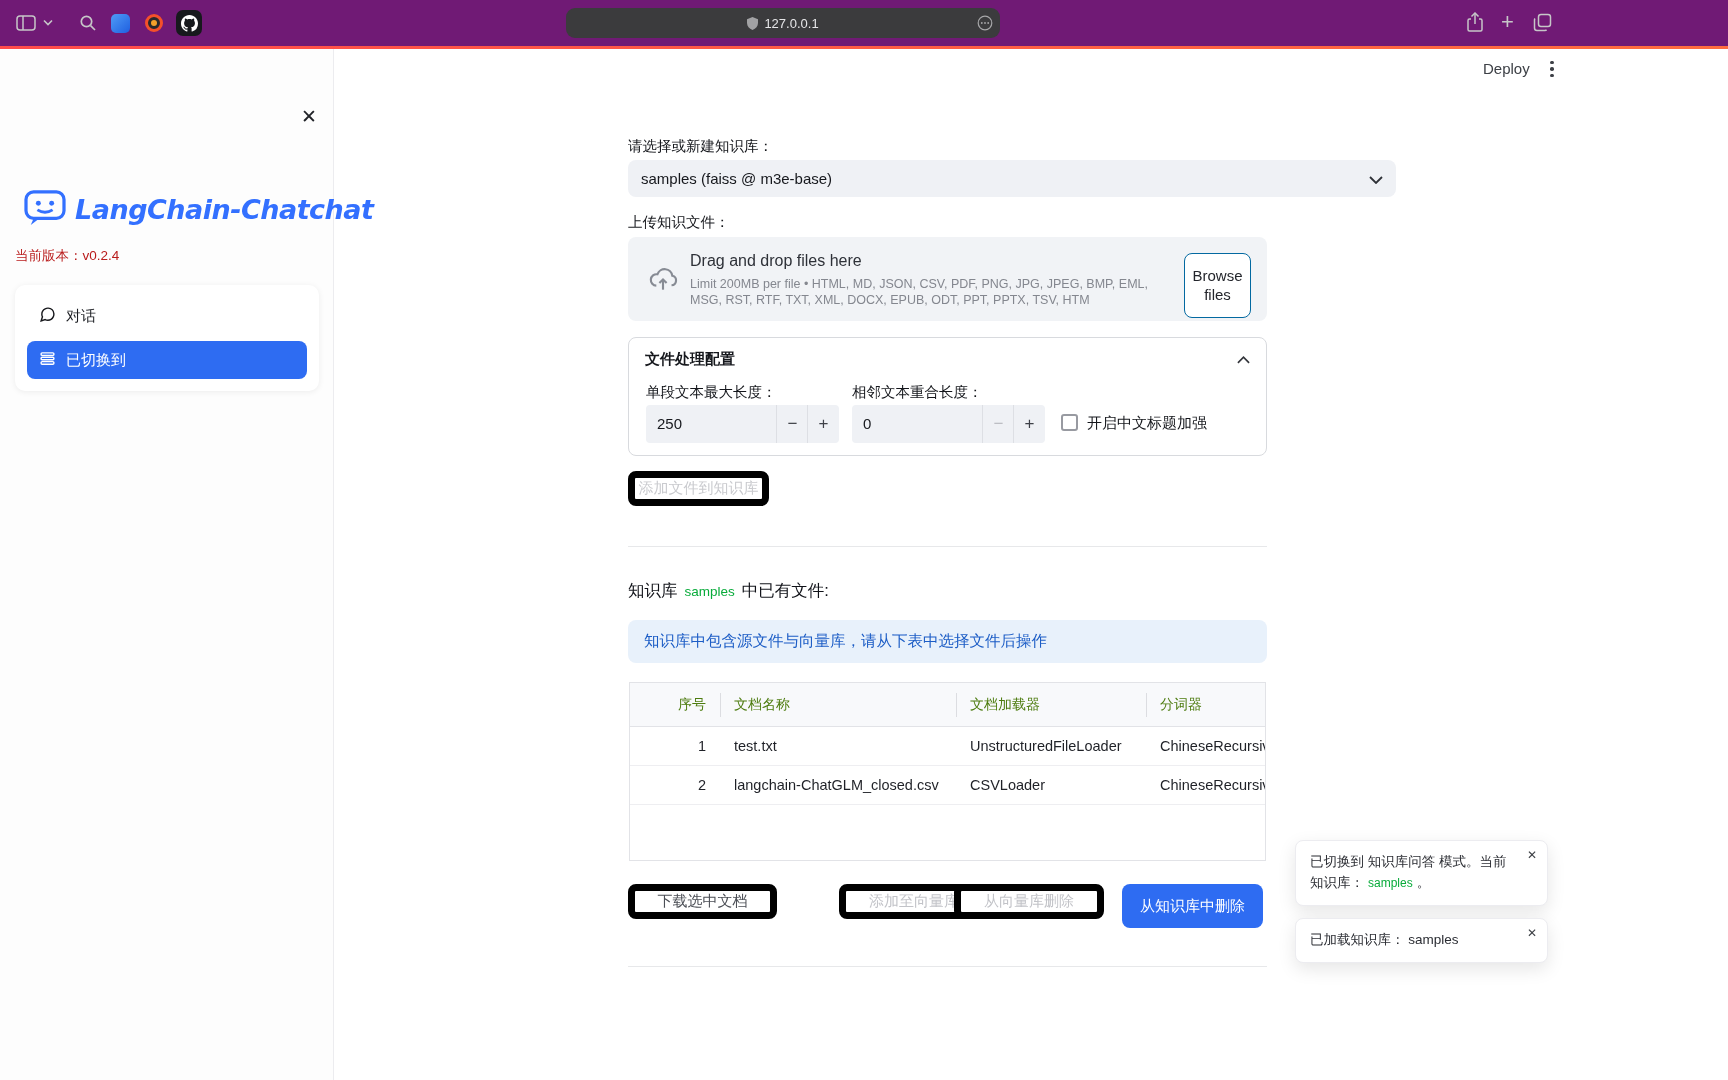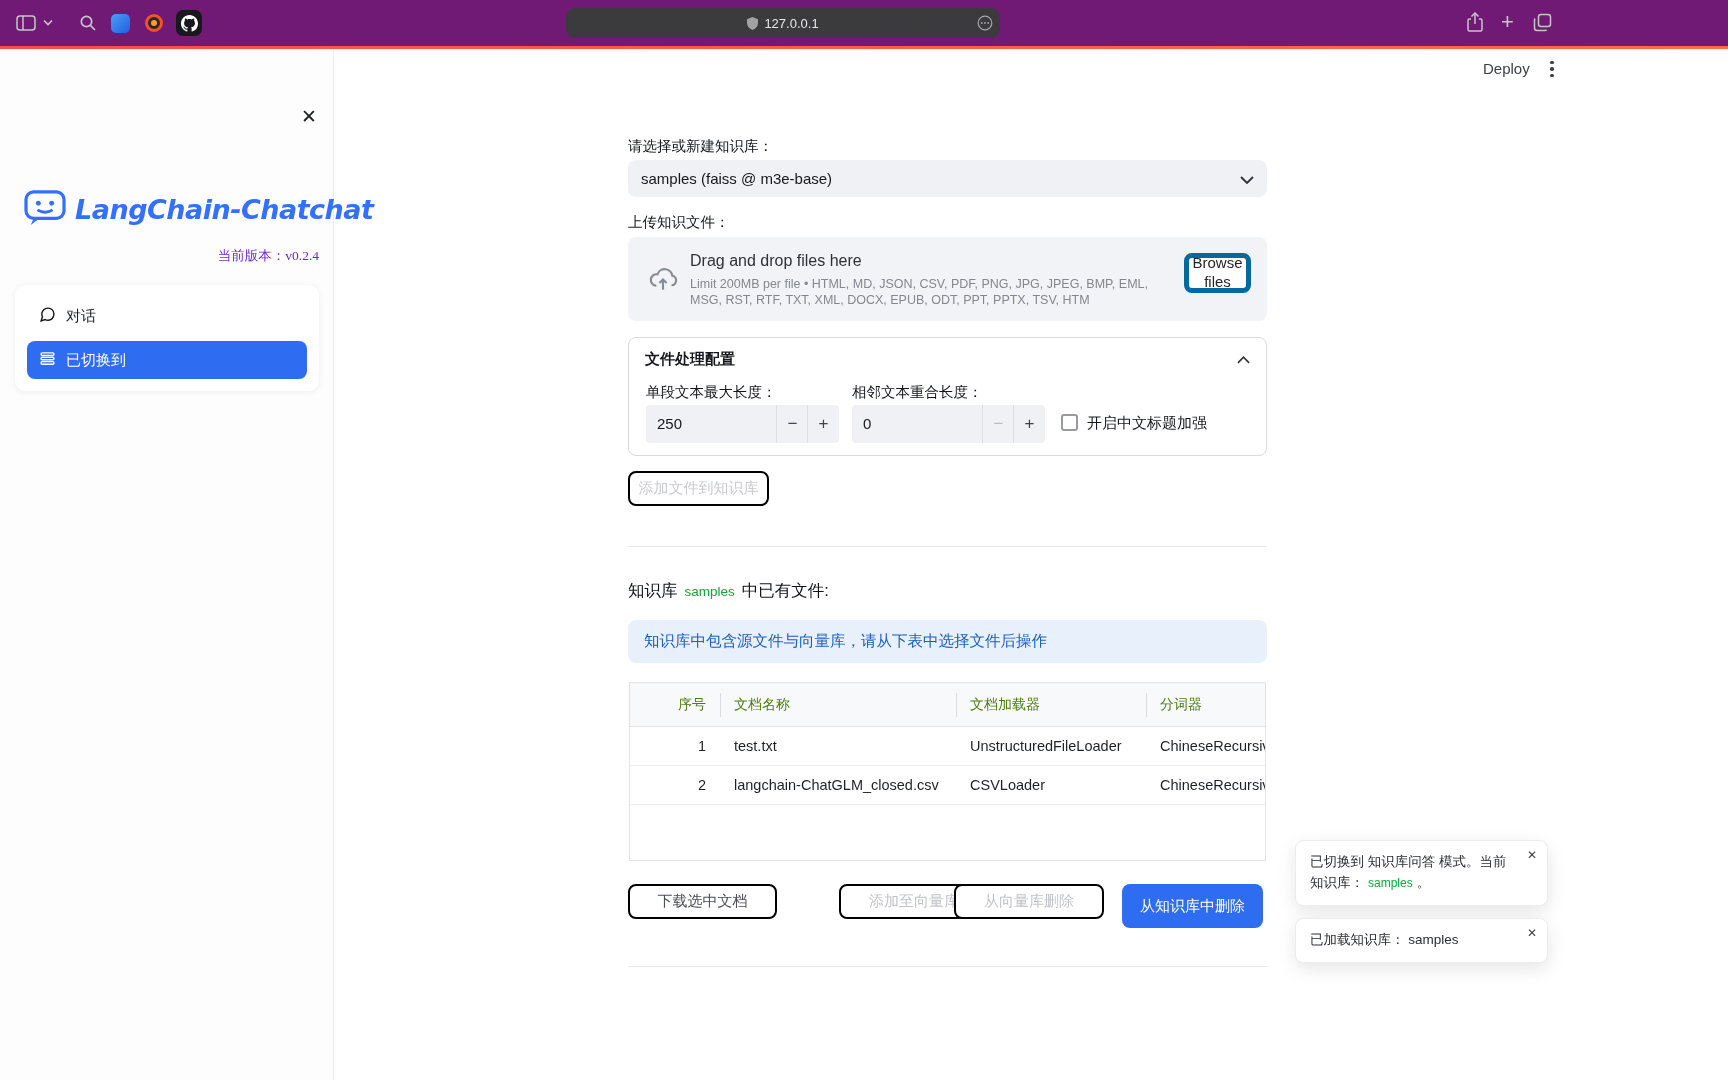--- a/index.html
+++ b/index.html
@@ -26,45 +26,45 @@
   .deco{position:absolute;left:0;top:46px;width:1728px;height:3px;
         background:linear-gradient(90deg,#ff4b4b,#ff6d3f);}
 
   
   .sidebar{position:absolute;left:0;top:49px;width:334px;height:1031px;background:#fdfdfd;
            border-right:1px solid #ececef;box-sizing:border-box;}
   .sb-close{position:absolute;left:301px;top:58px;font-size:19px;color:#202227;cursor:pointer;line-height:1;}
   .logo-row{position:absolute;left:24px;top:139px;display:flex;align-items:center;gap:9px;}
   .logo-text{font-size:27px;font-style:italic;font-weight:700;color:#3370ff;letter-spacing:-0.5px;
              font-family:"DejaVu Sans",sans-serif;white-space:nowrap;}
-  .version{position:absolute;left:15px;top:198px;width:304px;text-align:right;font-size:13.5px;color:#6d28d9;font-family:Liberation Serif, serif;}
+  .version{position:absolute;left:15px;top:198px;width:304px;text-align:left;font-size:13.5px;color:#b91c1c;}
   .menu-card{position:absolute;left:15px;top:236px;width:304px;box-sizing:border-box;background:#fff;
              border-radius:10px;box-shadow:0 1px 6px rgba(0,0,0,0.07);padding:12px;}
   .menu-item{height:38px;display:flex;align-items:center;gap:10px;padding:0 12px;border-radius:8px;
              font-size:15px;color:#1a1c21;cursor:pointer;}
   .menu-item.active{background:#2e6cf2;color:#ffffff;margin-top:6px;}
 
   
   .deploy{position:absolute;left:1483px;top:60px;font-size:15px;color:#3d4046;cursor:pointer;}
   .kebab{position:absolute;left:1544px;top:60px;width:16px;height:18px;display:flex;flex-direction:column;
          align-items:center;justify-content:center;gap:3px;cursor:pointer;}
   .kebab i{width:3.5px;height:3.5px;border-radius:50%;background:#3d4046;}
 
   
   .lbl{position:absolute;font-size:14.5px;color:#14161b;}
-  .selectbox{position:absolute;left:628px;top:160px;width:639px;height:37px;box-sizing:border-box;
+  .selectbox{position:absolute;left:628px;top:160px;width:768px;height:37px;box-sizing:border-box;
              background:#eff1f5;border-radius:8px;display:flex;align-items:center;padding:0 13px;
              font-size:15px;color:#16181d;cursor:pointer;}
   .selectbox .chev{margin-left:auto;color:#2e3137;}
   .uploader{position:absolute;left:628px;top:237px;width:639px;height:84px;box-sizing:border-box;
             background:#f1f3f6;border-radius:8px;}
   .up-title{position:absolute;left:62px;top:15px;font-size:16px;color:#2e3138;}
   .up-limit{position:absolute;left:62px;top:39px;width:484px;font-size:12.5px;line-height:1.3;color:#84878f;}
-  .browse-btn{position:absolute;right:16px;top:16px;width:67px;height:40px;box-sizing:border-box;background:#fff;
-              border:5px solid #0369a1;border-radius:8px;display:flex;align-items:center;justify-content:center;
+  .browse-btn{position:absolute;right:16px;top:16px;width:67px;height:65px;box-sizing:border-box;background:#fff;
+              border:1px solid #0369a1;border-radius:8px;display:flex;align-items:center;justify-content:center;
               text-align:center;font-size:15px;line-height:1.25;color:#24262c;cursor:pointer;}
   .cloud{position:absolute;left:19px;top:26px;color:#878b94;}
 
   .expander{position:absolute;left:628px;top:337px;width:639px;height:119px;box-sizing:border-box;
             border:1px solid #d8dade;border-radius:8px;background:#fff;}
   .exp-head{position:absolute;left:0;top:0;width:100%;height:42px;box-sizing:border-box;display:flex;
             align-items:center;padding:0 16px;cursor:pointer;}
   .exp-title{font-size:15px;font-weight:700;color:#16181d;}
   .exp-chev{margin-left:auto;color:#33353b;}
   .exp-lbl{position:absolute;font-size:14.5px;color:#14161b;top:45px;}
@@ -73,21 +73,21 @@
   .numinput .val{position:absolute;left:11px;top:0;line-height:38px;font-size:15px;color:#16181d;}
   .step{position:absolute;top:0;width:31px;height:38px;display:flex;align-items:center;justify-content:center;
         font-size:17px;color:#3e4148;border-left:1px solid #dddfe4;cursor:pointer;}
   .step.minus{right:31px;}
   .step.plus{right:0;border-top-right-radius:8px;border-bottom-right-radius:8px;}
   .step.disabled{color:#babcc2;}
   .checkbox{position:absolute;left:432px;top:76px;width:17px;height:17px;box-sizing:border-box;
             border:2px solid #989aa1;border-radius:3px;background:#fff;cursor:pointer;}
   .chk-lbl{position:absolute;left:458px;top:76px;font-size:15px;color:#14161b;}
 
-  .btn{box-sizing:border-box;background:#fff;border:2px solid #000000;border-radius:8px;display:flex;
+  .btn{box-sizing:border-box;background:#fff;border:7px solid #000000;border-radius:8px;display:flex;
        align-items:center;justify-content:center;font-size:15px;cursor:pointer;}
   .add-btn{position:absolute;left:628px;top:471px;width:141px;height:35px;color:#c9cace;}
   .hr{position:absolute;left:628px;width:639px;height:1px;background:#e7e8ea;}
 
   .kb-heading{position:absolute;left:628px;top:580px;font-size:16.5px;font-weight:500;color:#101218;
               display:flex;align-items:baseline;}
   .code{font-family:Liberation Sans, sans-serif;color:#09ab3b;font-size:13.5px;margin:0 7px;}
   .infobox{position:absolute;left:628px;top:620px;width:639px;height:43px;box-sizing:border-box;
            background:#e8f1fb;border-radius:8px;display:flex;align-items:center;padding:0 16px;
            font-size:15.5px;color:#1c5dc6;}

